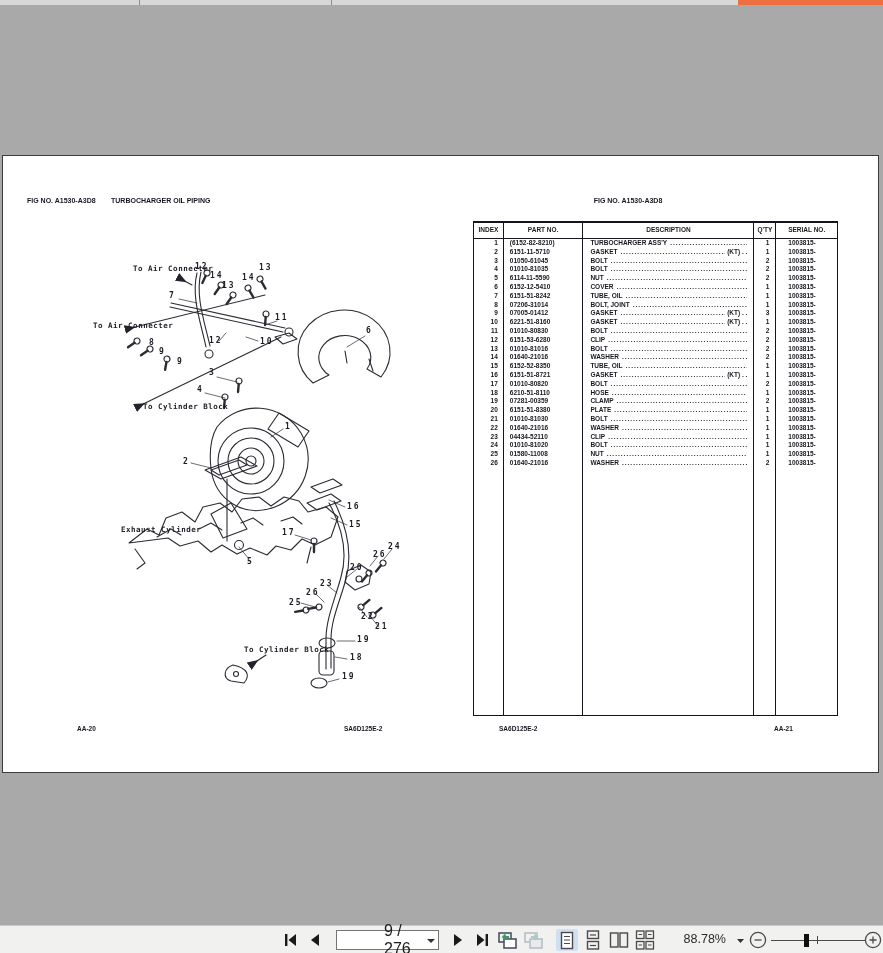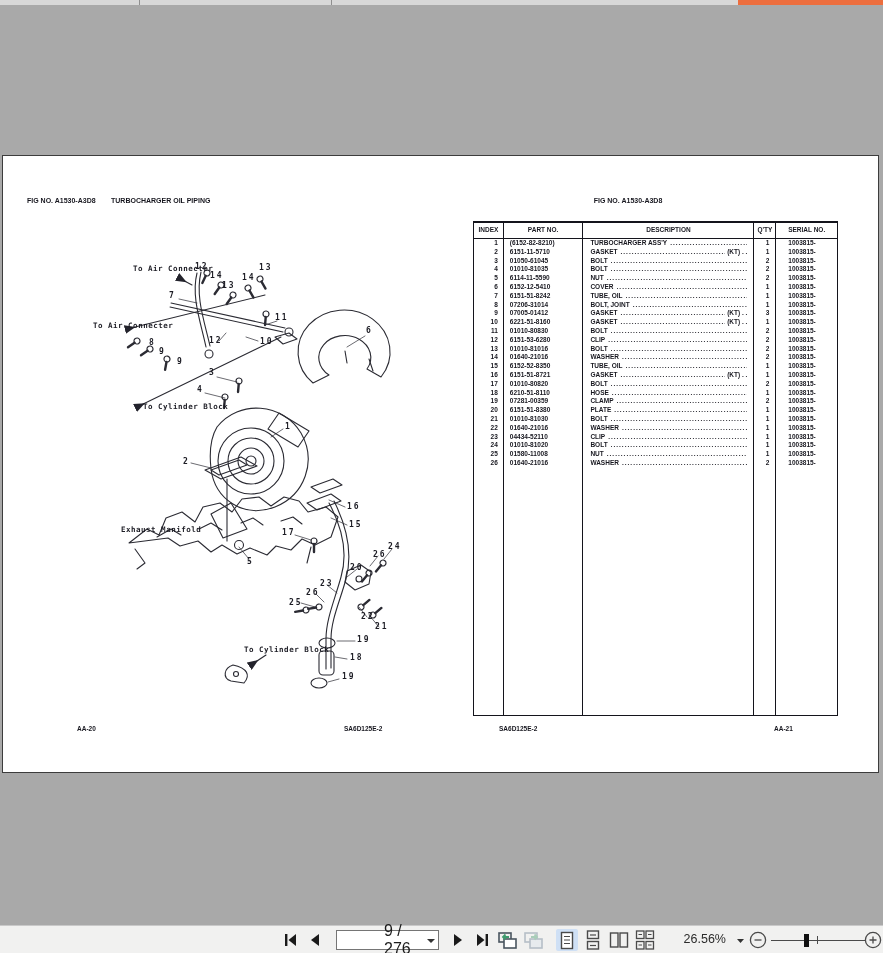--- a/index.html
+++ b/index.html
@@ -201,21 +201,21 @@
         <span class="callout" style="left: 130px; top: 106px;">9</span>
         <span class="callout" style="left: 148px; top: 116px;">9</span>
         <span class="callout" style="left: 180px; top: 95px;">12</span>
         <span class="callout" style="left: 231px; top: 96px;">10</span>
         <span class="callout" style="left: 337px; top: 85px;">6</span>
         <span class="callout" style="left: 180px; top: 127px;">3</span>
         <span class="callout" style="left: 168px; top: 144px;">4</span>
         <span class="callout t" style="left: 114px; top: 161px;">To Cylinder Block</span>
         <span class="callout" style="left: 256px; top: 181px;">1</span>
         <span class="callout" style="left: 154px; top: 216px;">2</span>
-        <span class="callout t" style="left: 92px; top: 284px;">Exhaust Manifold</span>
+        <span class="callout t" style="left: 92px; top: 284px;">Exhaust Cylinder</span>
         <span class="callout" style="left: 218px; top: 316px;">5</span>
         <span class="callout" style="left: 318px; top: 261px;">16</span>
         <span class="callout" style="left: 320px; top: 279px;">15</span>
         <span class="callout" style="left: 253px; top: 287px;">17</span>
         <span class="callout" style="left: 321px; top: 322px;">20</span>
         <span class="callout" style="left: 291px; top: 338px;">23</span>
         <span class="callout" style="left: 277px; top: 347px;">26</span>
         <span class="callout" style="left: 260px; top: 357px;">25</span>
         <span class="callout" style="left: 344px; top: 309px;">26</span>
         <span class="callout" style="left: 359px; top: 301px;">24</span>
@@ -592,21 +592,21 @@
   <div class="tbtn" style="left:634px">
     <svg width="20" height="20" viewBox="0 0 20 20">
       <rect x="1.5" y="1" width="7.5" height="7.5" fill="none" stroke="#4a4a4a" stroke-width="1.3"></rect>
       <rect x="11" y="1" width="7.5" height="7.5" fill="none" stroke="#4a4a4a" stroke-width="1.3"></rect>
       <rect x="1.5" y="11.5" width="7.5" height="7.5" fill="none" stroke="#4a4a4a" stroke-width="1.3"></rect>
       <rect x="11" y="11.5" width="7.5" height="7.5" fill="none" stroke="#4a4a4a" stroke-width="1.3"></rect>
       <path d="M3.5,4.5 h3.5 M13,4.5 h3.5 M3.5,15 h3.5 M13,15 h3.5" stroke="#4a4a4a" stroke-width="1"></path>
     </svg>
   </div>
 
-  <span class="zoomlabel">26.56%</span>
+  <span class="zoomlabel">88.78%</span>
   <svg class="zoomcaret" width="9" height="6" viewBox="0 0 9 6">
     <path d="M1,1 L8,1 L4.5,5 z" fill="#333"></path>
   </svg>
 
   <svg class="zcirc" style="left:749px" viewBox="0 0 18 18">
     <circle cx="9" cy="9" r="7.6" fill="none" stroke="#4a4a4a" stroke-width="1.3"></circle>
     <path d="M5.5,9 h7" stroke="#4a4a4a" stroke-width="1.3"></path>
   </svg>
 
   <div class="slider">

